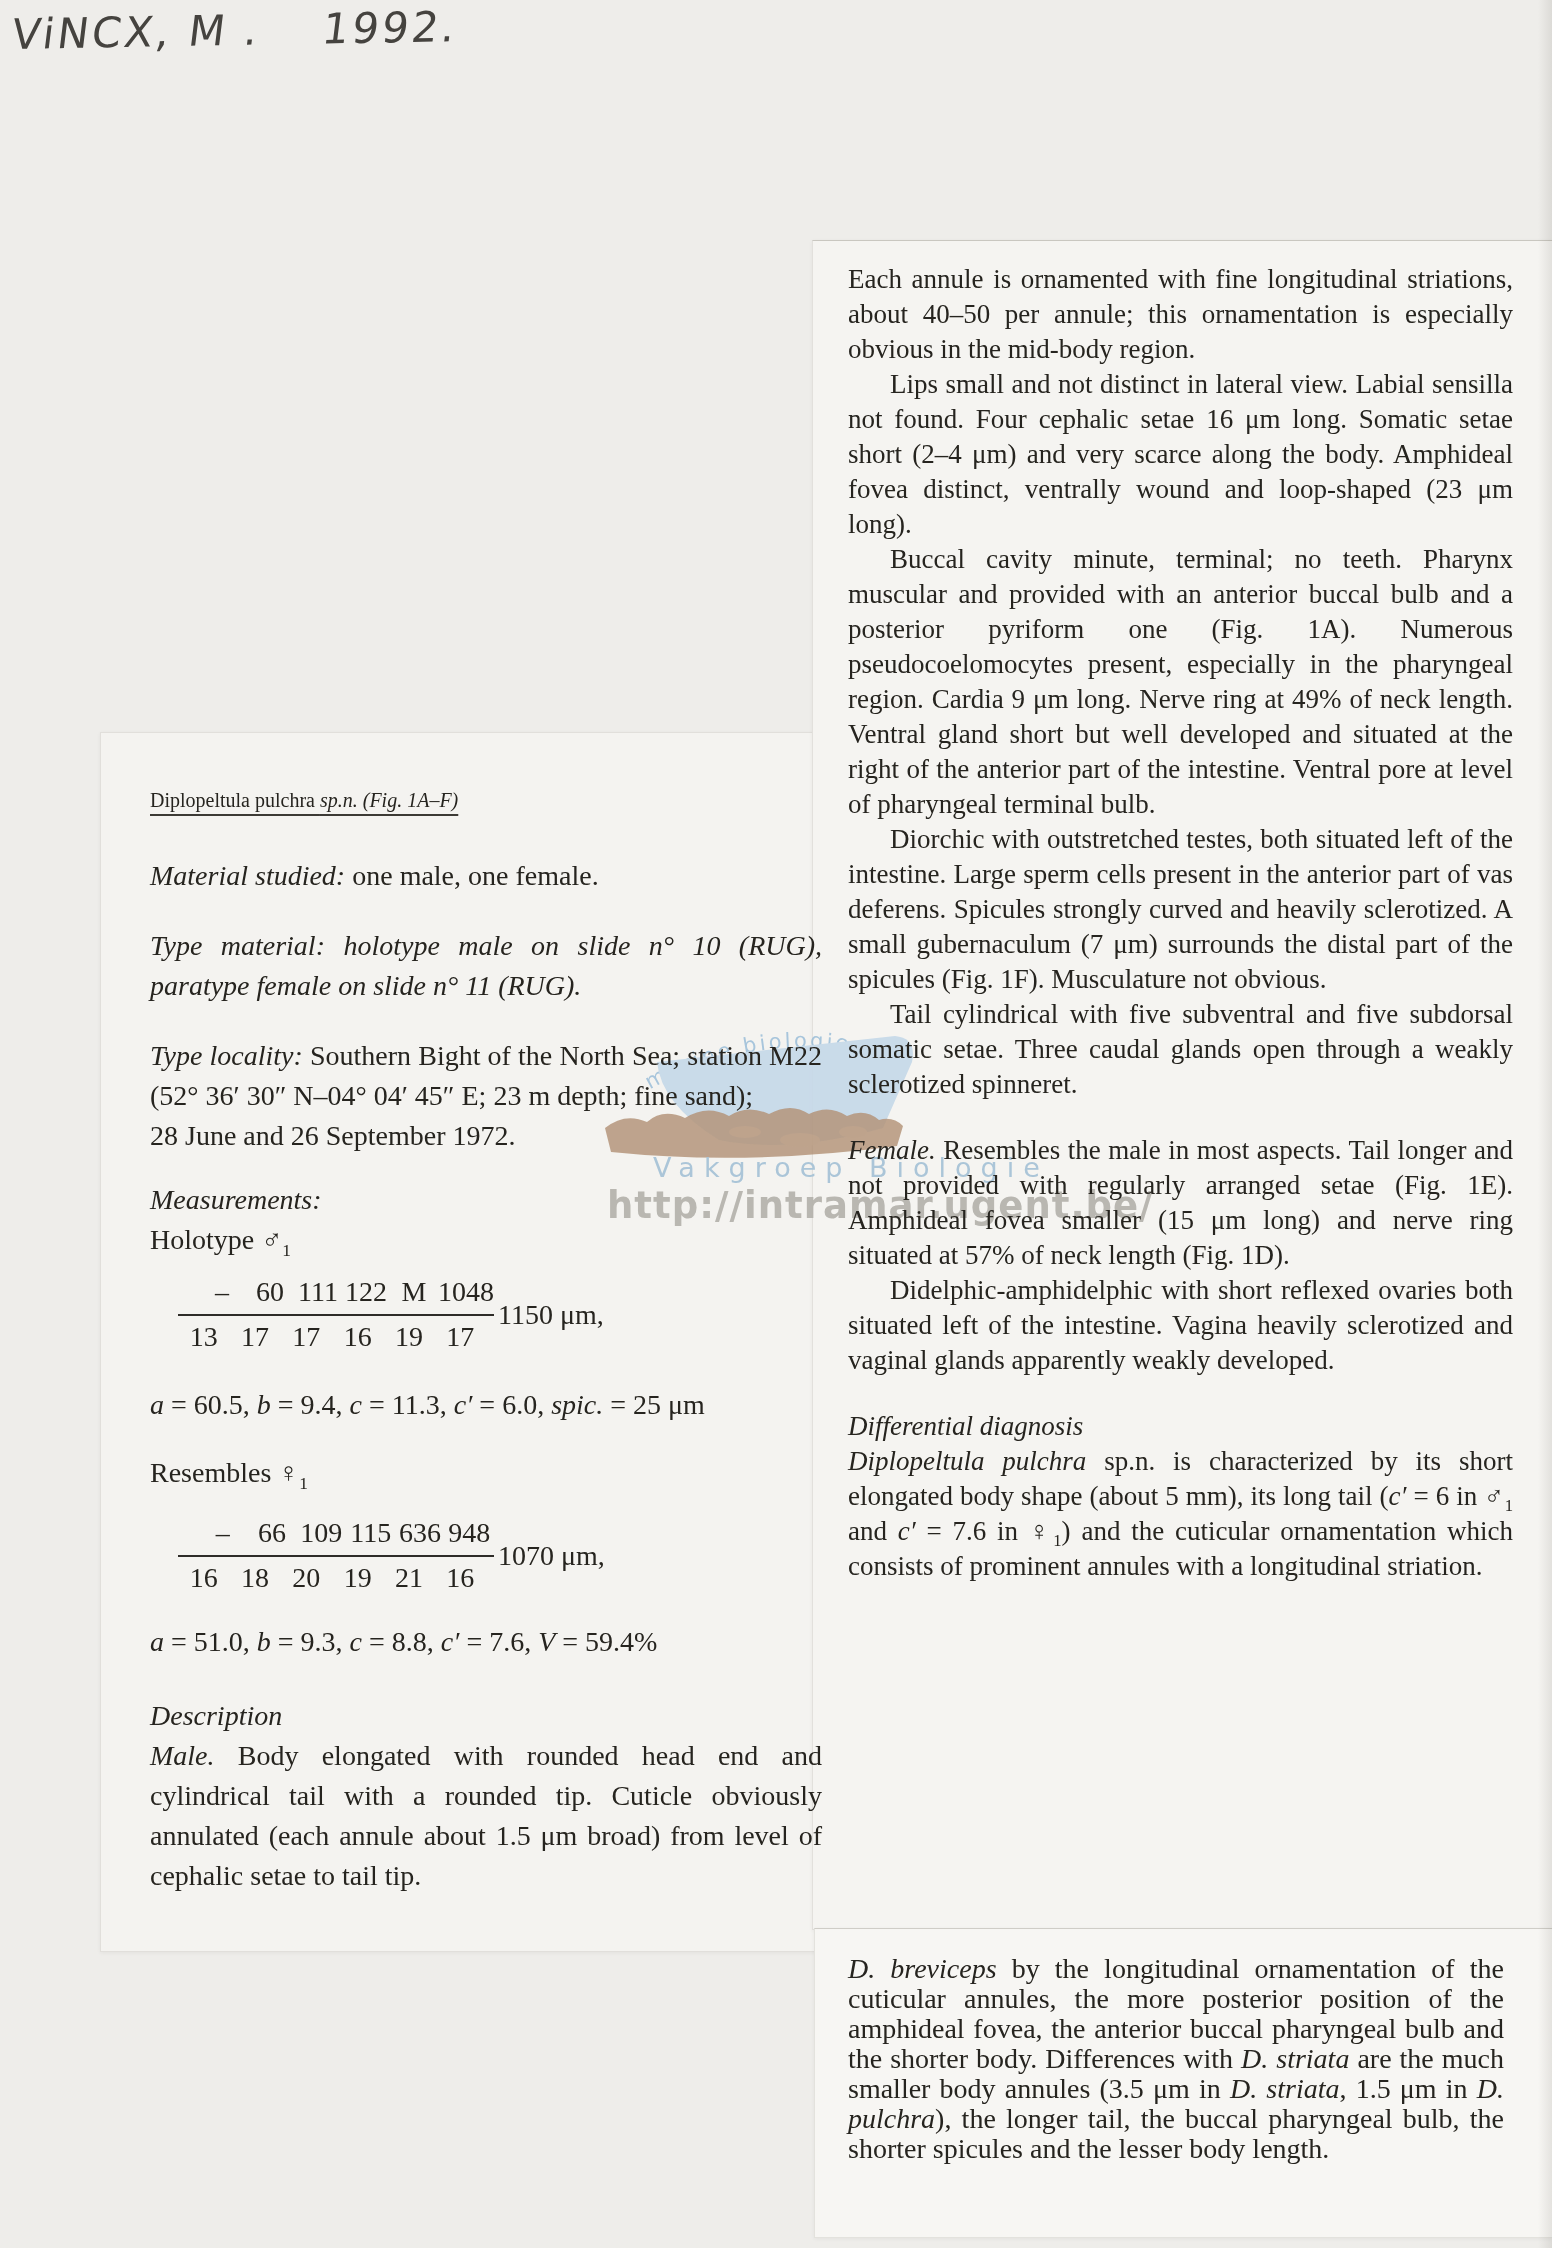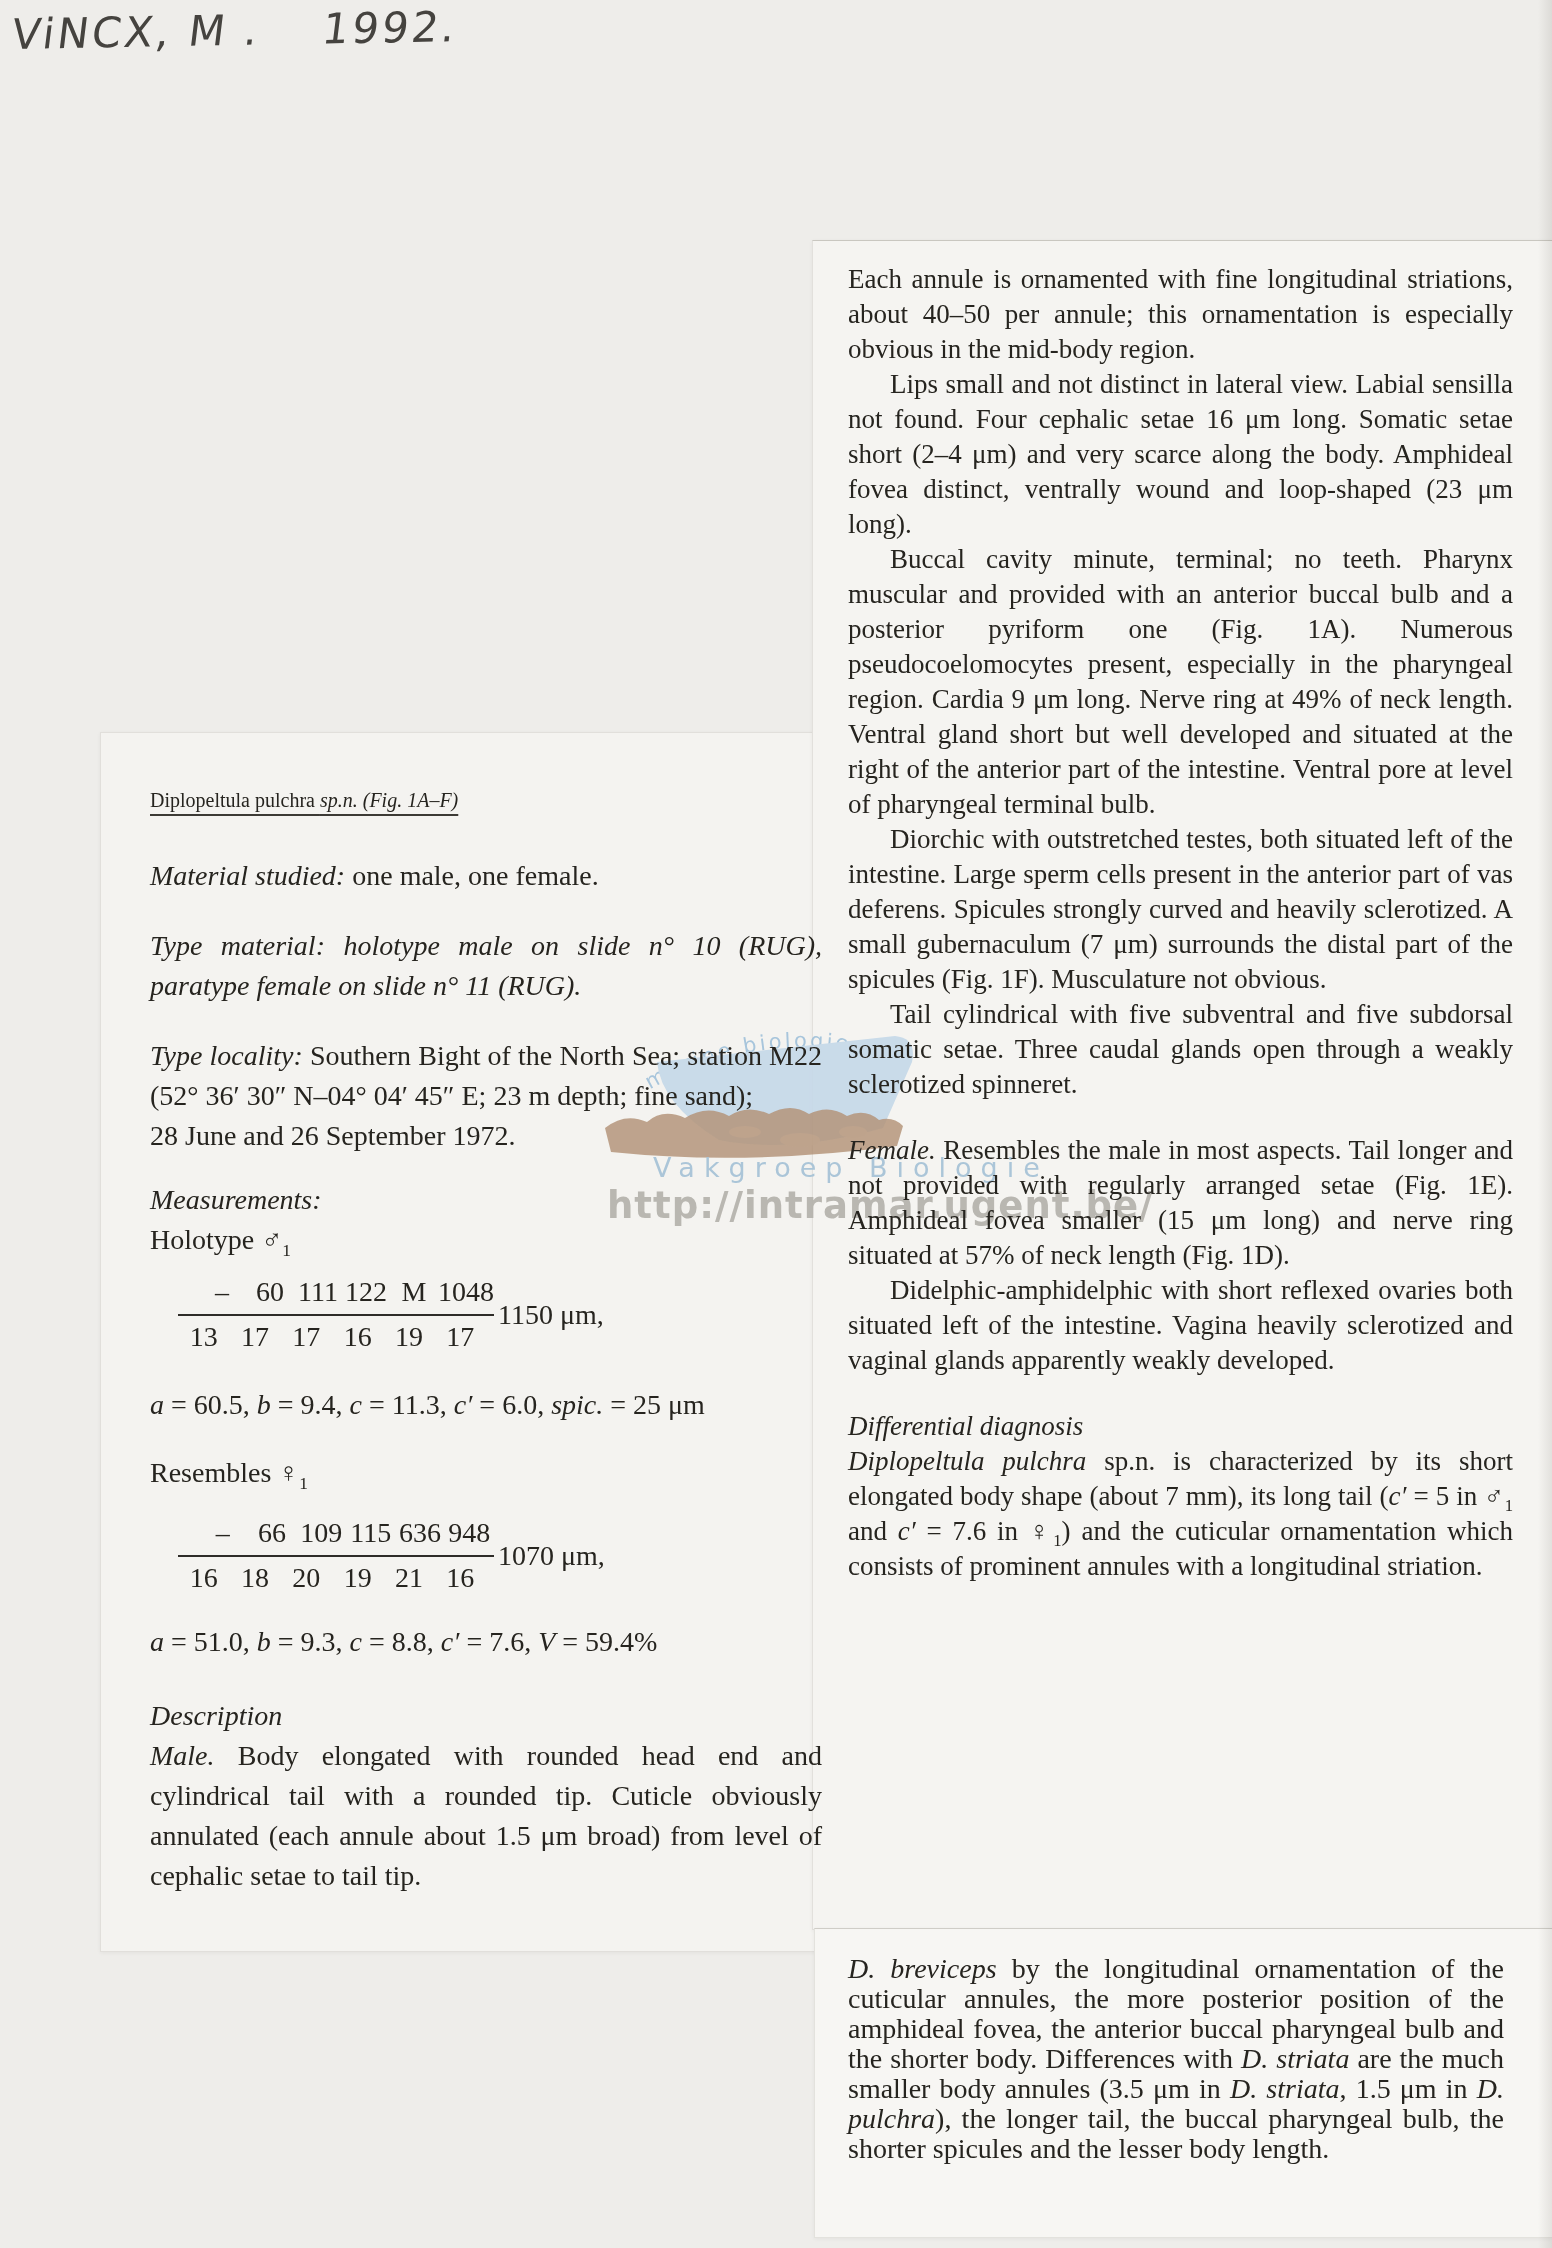--- a/index.html
+++ b/index.html
@@ -179,20 +179,20 @@
 
   <div class="col right-col">
     <p><span>Each annule is ornamented with fine longitudinal striations, about 40–50 per annule; this ornamentation is especially obvious in the mid-body region.</span></p>
     <p class="ind"><span>Lips small and not distinct in lateral view. Labial sensilla not found. Four cephalic setae 16 μm long. Somatic setae short (2–4 μm) and very scarce along the body. Amphideal fovea distinct, ventrally wound and loop-shaped (23 μm long).</span></p>
     <p class="ind"><span>Buccal cavity minute, terminal; no teeth. Pharynx muscular and provided with an anterior buccal bulb and a posterior pyriform one (Fig. 1A). Numerous pseudocoelomocytes present, especially in the pharyngeal region. Cardia 9 μm long. Nerve ring at 49% of neck length. Ventral gland short but well developed and situated at the right of the anterior part of the intestine. Ventral pore at level of pharyngeal terminal bulb.</span></p>
     <p class="ind"><span>Diorchic with outstretched testes, both situated left of the intestine. Large sperm cells present in the anterior part of vas deferens. Spicules strongly curved and heavily sclerotized. A small gubernaculum (7 μm) surrounds the distal part of the spicules (Fig. 1F). Musculature not obvious.</span></p>
     <p class="ind"><span>Tail cylindrical with five subventral and five subdorsal somatic setae. Three caudal glands open through a weakly sclerotized spinneret.</span></p>
     <p class="gap"><i>Female.</i><span> Resembles the male in most aspects. Tail longer and not provided with regularly arranged setae (Fig. 1E). Amphideal fovea smaller (15 μm long) and nerve ring situated at 57% of neck length (Fig. 1D).</span></p>
     <p class="ind"><span>Didelphic-amphidelphic with short reflexed ovaries both situated left of the intestine. Vagina heavily sclerotized and vaginal glands apparently weakly developed.</span></p>
     <p class="gap nojust"><i>Differential diagnosis</i></p>
-    <p><i>Diplopeltula pulchra</i><span> sp.n. is characterized by its short elongated body shape (about 7 mm), its long tail (</span><i>c′</i><span> = 5 in ♂</span><sub>1</sub><span> and </span><i>c′</i><span> = 7.6 in ♀</span><sub>1</sub><span>) and the cuticular ornamentation which consists of prominent annules with a longitudinal striation.</span></p>
+    <p><i>Diplopeltula pulchra</i><span> sp.n. is characterized by its short elongated body shape (about 5 mm), its long tail (</span><i>c′</i><span> = 6 in ♂</span><sub>1</sub><span> and </span><i>c′</i><span> = 7.6 in ♀</span><sub>1</sub><span>) and the cuticular ornamentation which consists of prominent annules with a longitudinal striation.</span></p>
   </div>
 
   <div class="col bottom-col">
     <p><i>D. breviceps</i><span> by the longitudinal ornamentation of the cuticular annules, the more posterior position of the amphideal fovea, the anterior buccal pharyngeal bulb and the shorter body. Differences with </span><i>D. striata</i><span> are the much smaller body annules (3.5 μm in </span><i>D. striata</i><span>, 1.5 μm in </span><i>D. pulchra</i><span>), the longer tail, the buccal pharyngeal bulb, the shorter spicules and the lesser body length.</span></p>
   </div>
 
 </div>
 
 </body></html>

